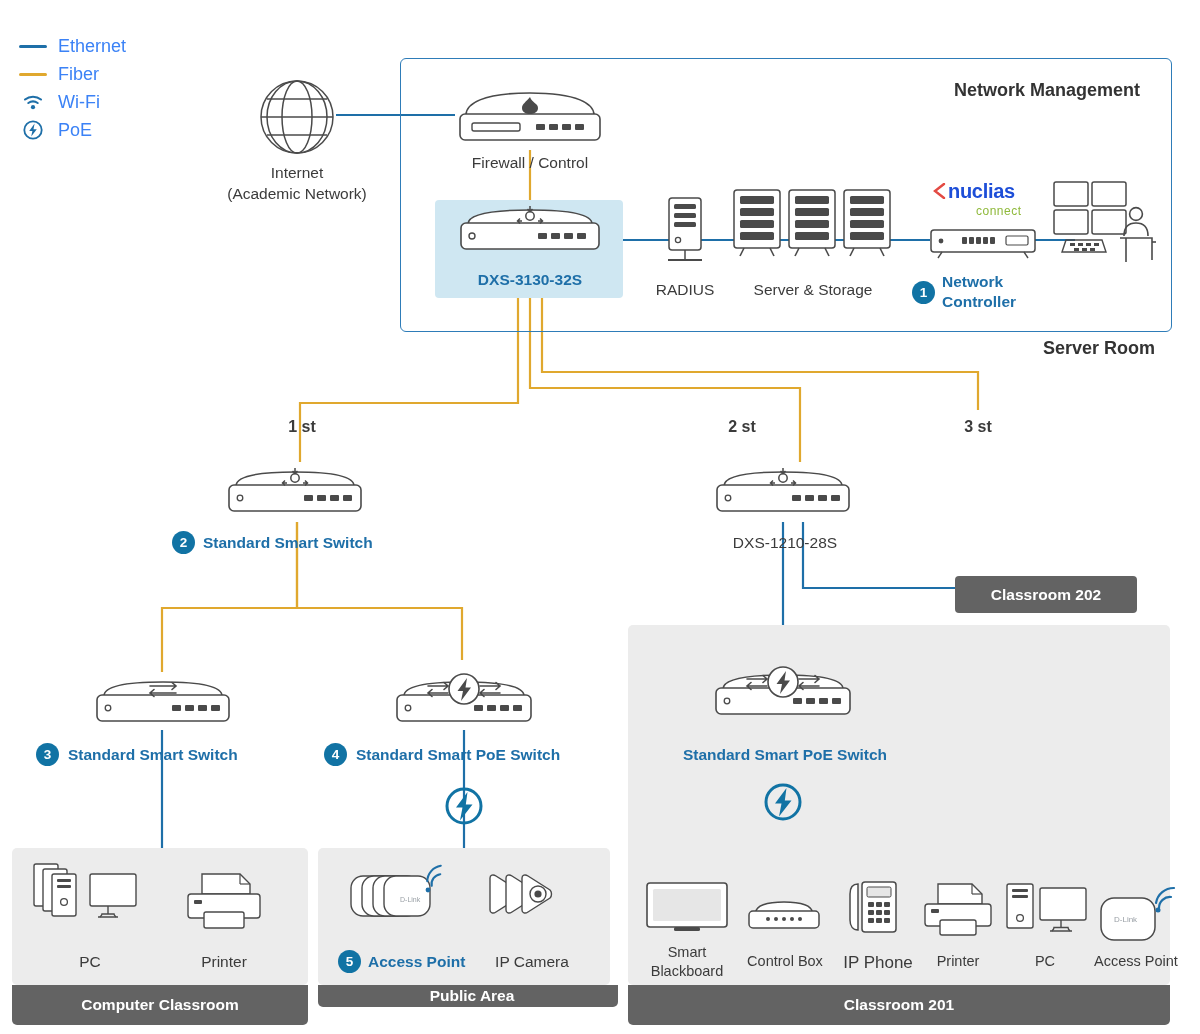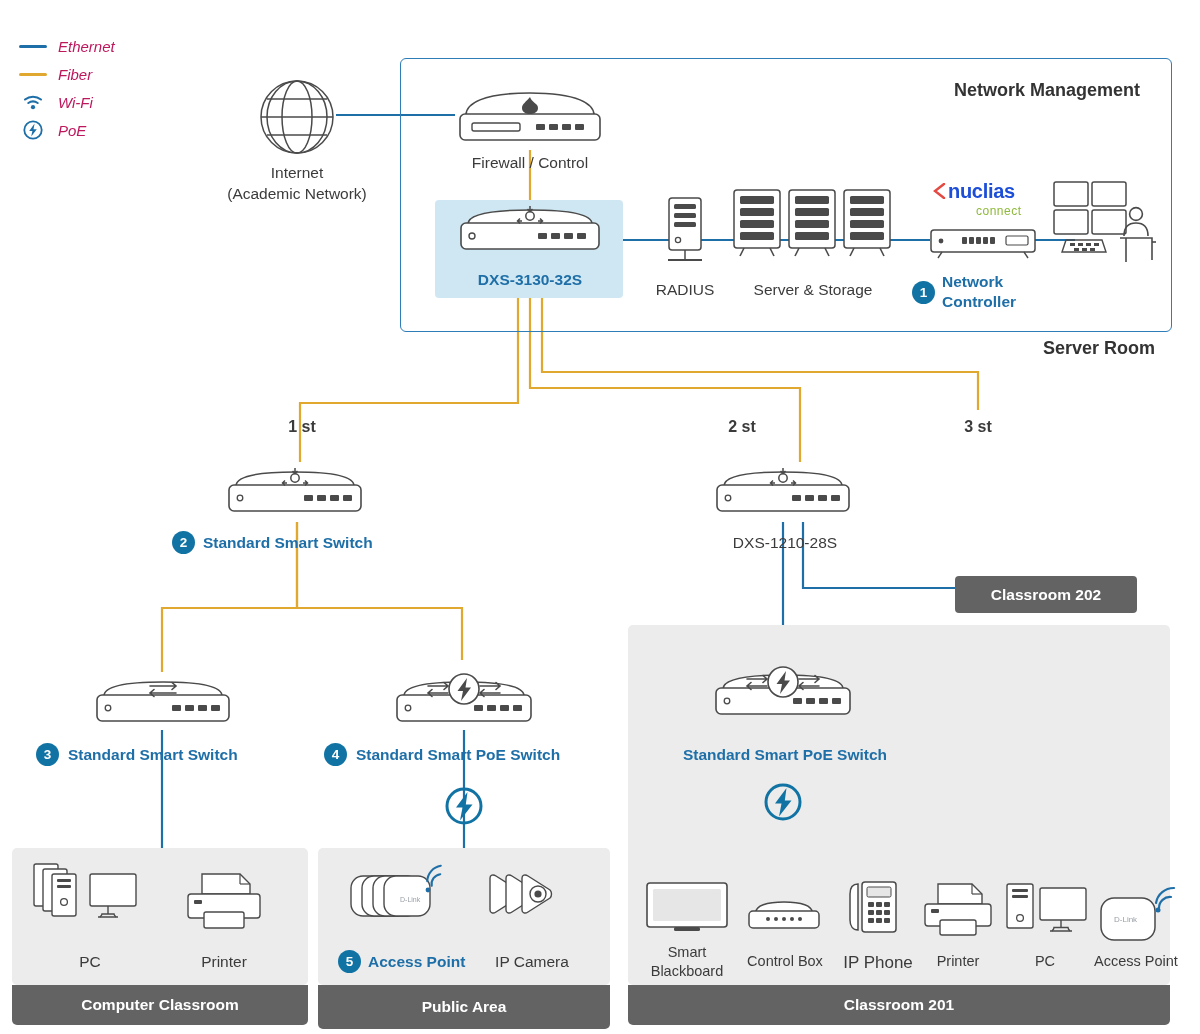--- a/index.html
+++ b/index.html
@@ -40,23 +40,22 @@
     justify-content: center;
     margin-right: 10px;
   }
   .legend-line {
     display: block;
     width: 28px;
     height: 3px;
     border-radius: 2px;
   }
   .legend-label {
-    font-size: 15px;
-    color: #be185d;
-    font-style: italic;
+    font-size: 18px;
+    color: #3b82f6;
   }
   
   .lbl {
     position: absolute;
     font-size: 15.5px;
     color: #3b3b3b;
     text-align: center;
     line-height: 1.25;
   }
   .lbl-blue {
@@ -414,21 +413,21 @@
 
   <div class="grey-bar" style="left:955px; top:576px; width:182px; height:37px;">Classroom 202</div>
 
   <div class="grey-zone" style="left:628px; top:625px; width:542px; height:360px;"></div>
   <div class="grey-bar grey-bar-bot" style="left:628px; top:985px; width:542px; height:40px;">Classroom 201</div>
 
   <div class="grey-zone" style="left:12px; top:848px; width:296px; height:137px;"></div>
   <div class="grey-bar grey-bar-bot" style="left:12px; top:985px; width:296px; height:40px;">Computer Classroom</div>
 
   <div class="grey-zone" style="left:318px; top:848px; width:292px; height:137px;"></div>
-  <div class="grey-bar grey-bar-bot" style="left:318px; top:985px; width:292px; height:44px;">Public Area</div>
+  <div class="grey-bar grey-bar-bot" style="left:318px; top:985px; width:292px; height:22px;padding-left:8px;">Public Area</div>
 
   <div class="abs" style="left:88px; top:672px;">
     <svg width="150" height="60" viewBox="0 0 150 60">
       <path d="M16 24 C16 16 30 10 75 10 C120 10 134 16 134 24 Z" fill="#ffffff" stroke="#4a4a4a" stroke-width="1.6"></path>
       <rect x="9" y="23" width="132" height="26" rx="5" fill="#ffffff" stroke="#4a4a4a" stroke-width="1.6"></rect>
       <circle cx="20" cy="36" r="2.8" fill="none" stroke="#4a4a4a" stroke-width="1.3"></circle>
       <g fill="#4a4a4a">
         <rect x="84" y="33" width="9" height="6" rx="1"></rect>
         <rect x="97" y="33" width="9" height="6" rx="1"></rect>
         <rect x="110" y="33" width="9" height="6" rx="1"></rect>

